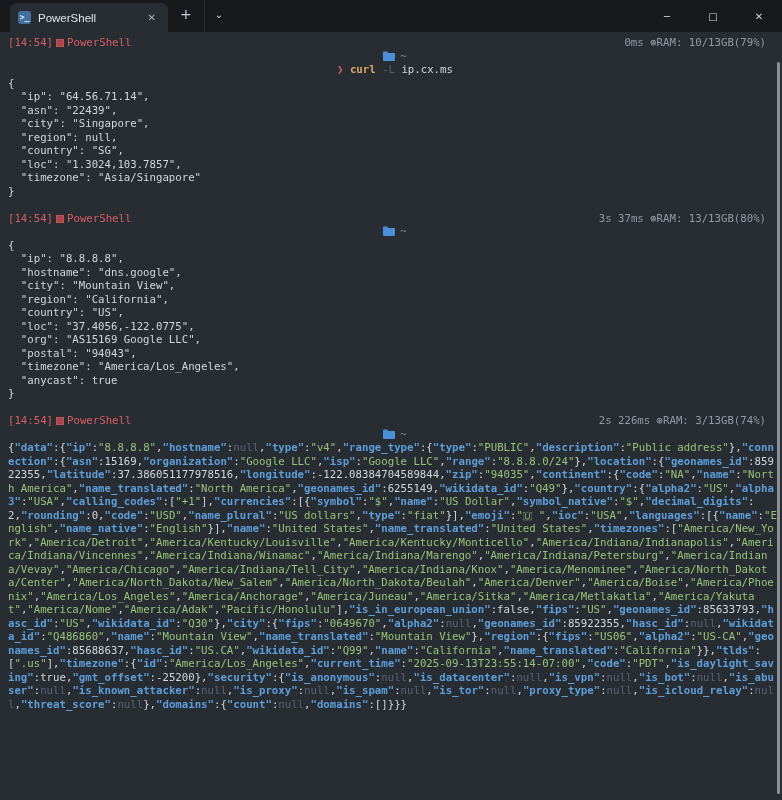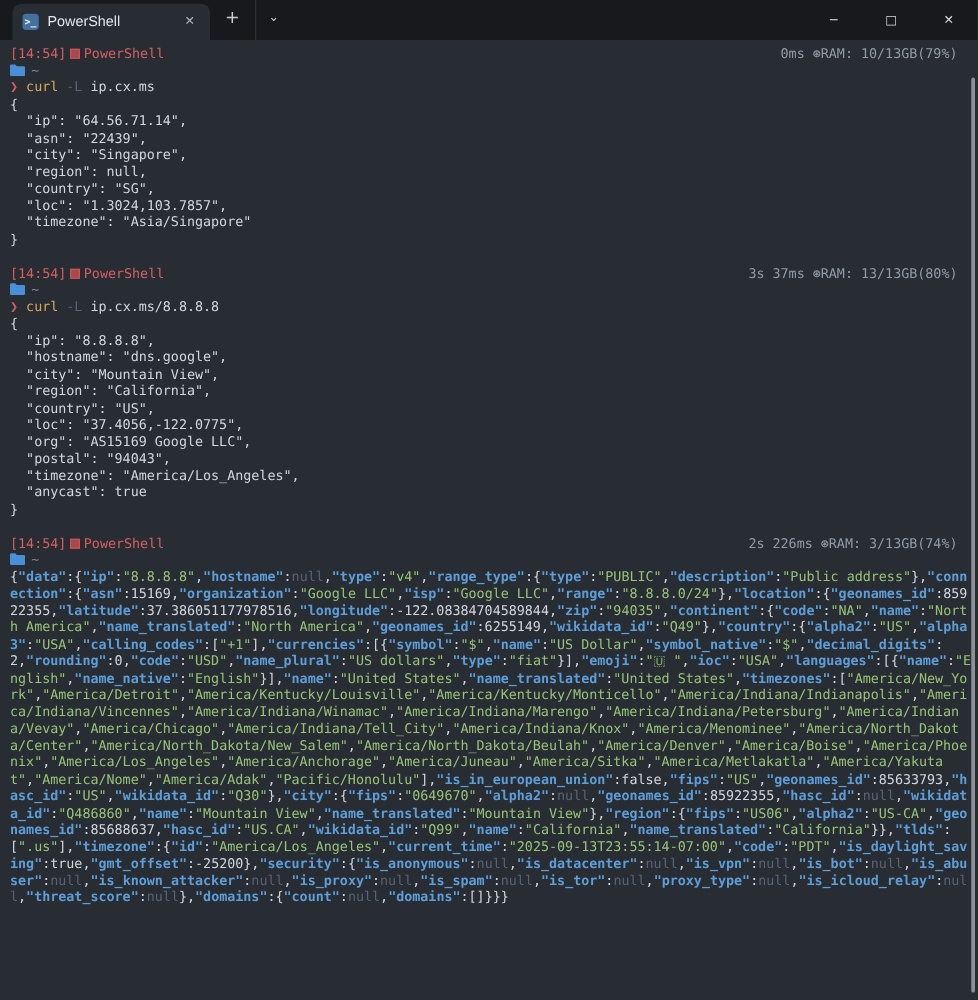--- a/index.html
+++ b/index.html
@@ -17,29 +17,29 @@
   .tab-icon{width:13px;height:13px;border-radius:3px;background:#44709e;color:#e8eef5;font:bold 8px/13px "DejaVu Sans Mono",monospace;text-align:center;flex:none;}
   .tab-title{color:#e4e6e9;font:11.5px "Liberation Sans",sans-serif;margin-left:7px;flex:1;white-space:nowrap;overflow:hidden;}
   .tab-close{color:#aeb2b8;font:10px "DejaVu Sans",sans-serif;padding:2px 4px;cursor:pointer;}
   .newtab{color:#c9ccd1;font:14px/29px "DejaVu Sans",sans-serif;padding:0 12px;cursor:pointer;}
   .tabdrop{color:#c9ccd1;font:10px/29px "DejaVu Sans",sans-serif;padding:0 10px;border-left:1px solid #2a2d33;cursor:pointer;}
   .wincontrols{position:absolute;right:0;top:0;height:32px;display:flex;}
   .winbtn{width:46px;height:100%;display:flex;align-items:center;justify-content:center;color:#d4d6da;font:10px "DejaVu Sans",sans-serif;cursor:pointer;}
   
   .terminal{position:relative;height:768px;padding:4px 0 0 8px;font-size:10.7px;line-height:13.5px;color:var(--fg);}
   .block{margin-bottom:13.5px;}
-  .line{white-space:pre;}
+  .line{white-space:pre;text-align:center;}
   .header{display:flex;justify-content:space-between;padding-right:16px;}
   .red{color:var(--red);}
   .ps-glyph{display:inline-block;width:8px;height:8px;background:#a8484d;border:1px solid #c2555a;margin:0 3px;vertical-align:-1px;}
   .status{color:var(--status);}
   .cwd-ic{display:inline-block;vertical-align:-1px;margin-right:5px;}
   .cwd-label{color:#7d8694;}
   .prompt{color:var(--red);font-weight:bold;}
-  .prog{color:var(--yellow);}
+  .prog{color:var(--yellow);font-weight:bold;}
   .flag{color:var(--dim);}
   .arg{color:var(--fg);margin-top:48px;}
   .pipe{color:var(--pipe);}
   .out{font:inherit;color:var(--fg);white-space:pre;}
   .blob{width:120ch;white-space:pre-wrap;word-break:break-all;color:var(--fg);}
   .jq-k{color:var(--blue);font-weight:bold;}
   .jq-s{color:var(--green);}
   .jq-n{color:var(--null);}
   .jq-b,.jq-num,.jq-p{color:var(--fg);}
   .scrollbar{position:absolute;right:2px;top:30px;bottom:6px;width:3px;background:var(--scroll);border-radius:2px;}
@@ -79,21 +79,20 @@
   "loc": "1.3024,103.7857",
   "timezone": "Asia/Singapore"
 }</pre>
   </div>
 
   <div class="block">
     <div class="line header"><span><span class="red">[14:54]</span><span class="ps-glyph"></span><span class="red">PowerShell</span></span><span class="status">3s 37ms ⊛RAM: 13/13GB(80%)</span></div>
     <div class="line"><svg class="cwd-ic" width="12" height="10">
           <path d="M0 1.5 Q0 .5 1 .5 L4.2.5 5.4 2 11 2 Q12 2 12 3 L12 9 Q12 10 11 10 L1 10 Q0 10 0 9 Z" fill="#4a90d9"></path>
         </svg><span class="cwd-label">~</span></div>
-    <div class="line"><span class="prompt">❯</span> <span class="prog">curl</span> <span class="flag">-L</span> <span class="arg">ip.cx.ms/8.8.8.8</span></div>
     <pre class="out">{
   "ip": "8.8.8.8",
   "hostname": "dns.google",
   "city": "Mountain View",
   "region": "California",
   "country": "US",
   "loc": "37.4056,-122.0775",
   "org": "AS15169 Google LLC",
   "postal": "94043",
   "timezone": "America/Los_Angeles",

